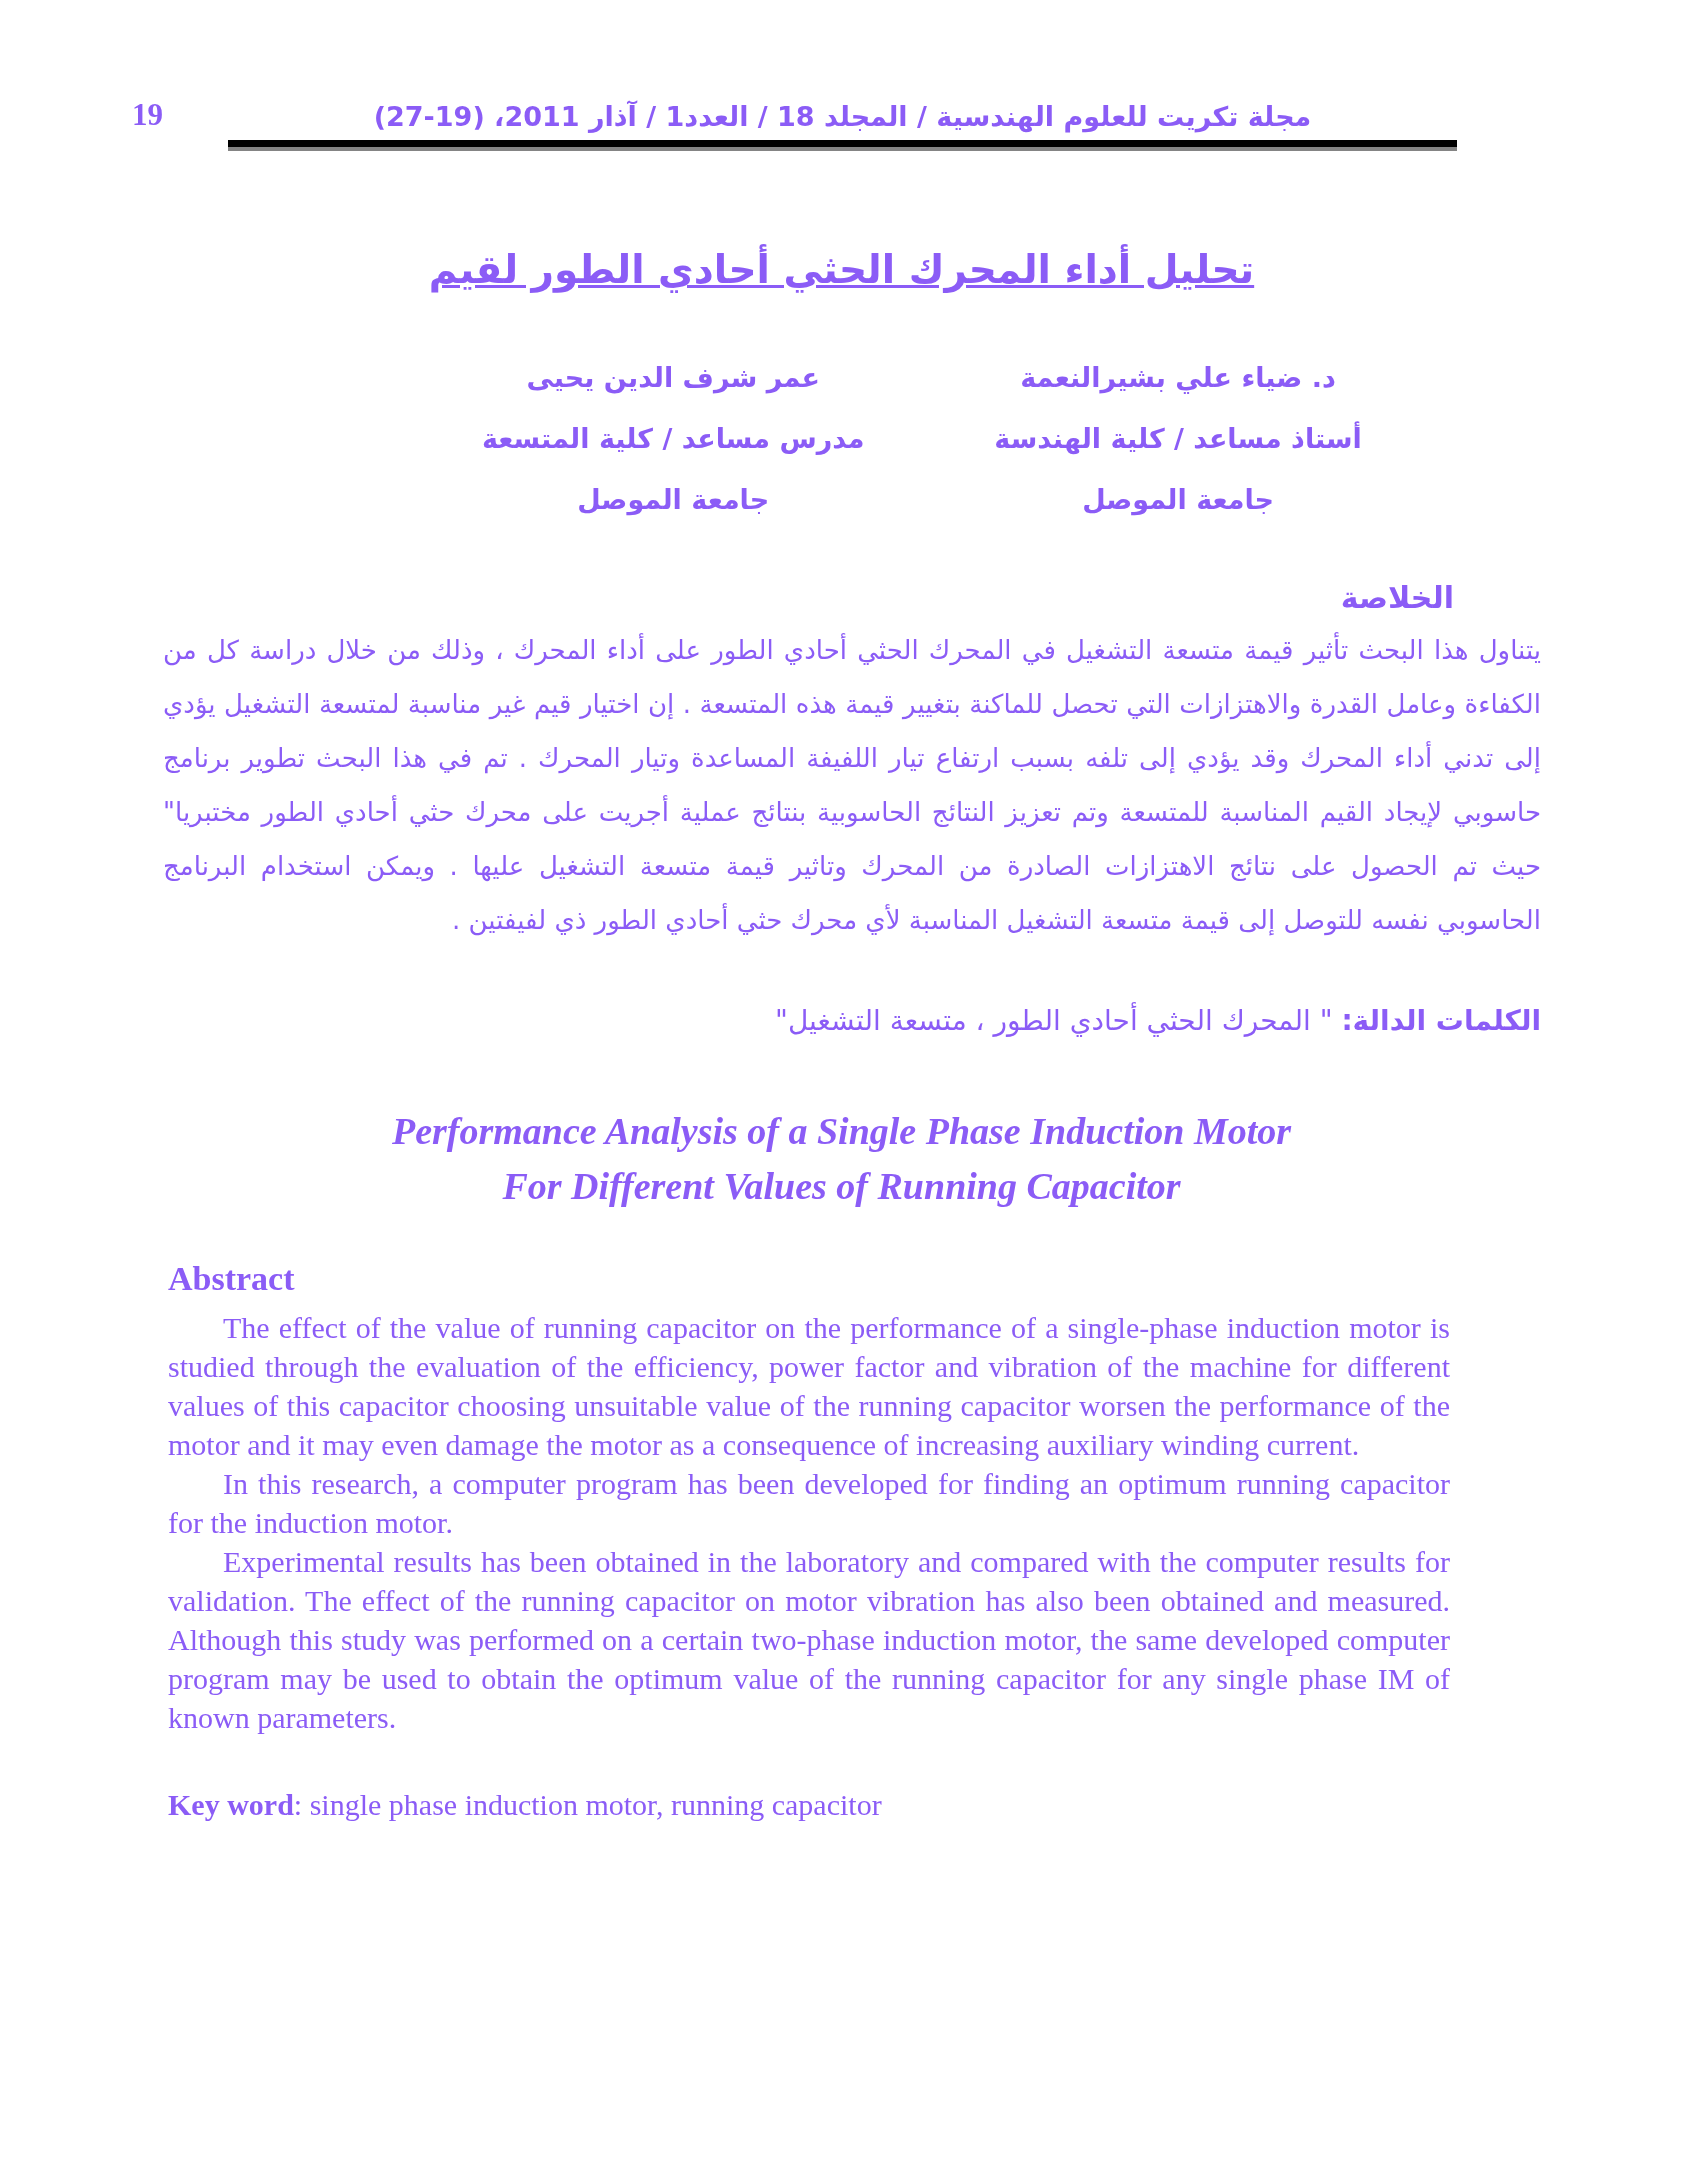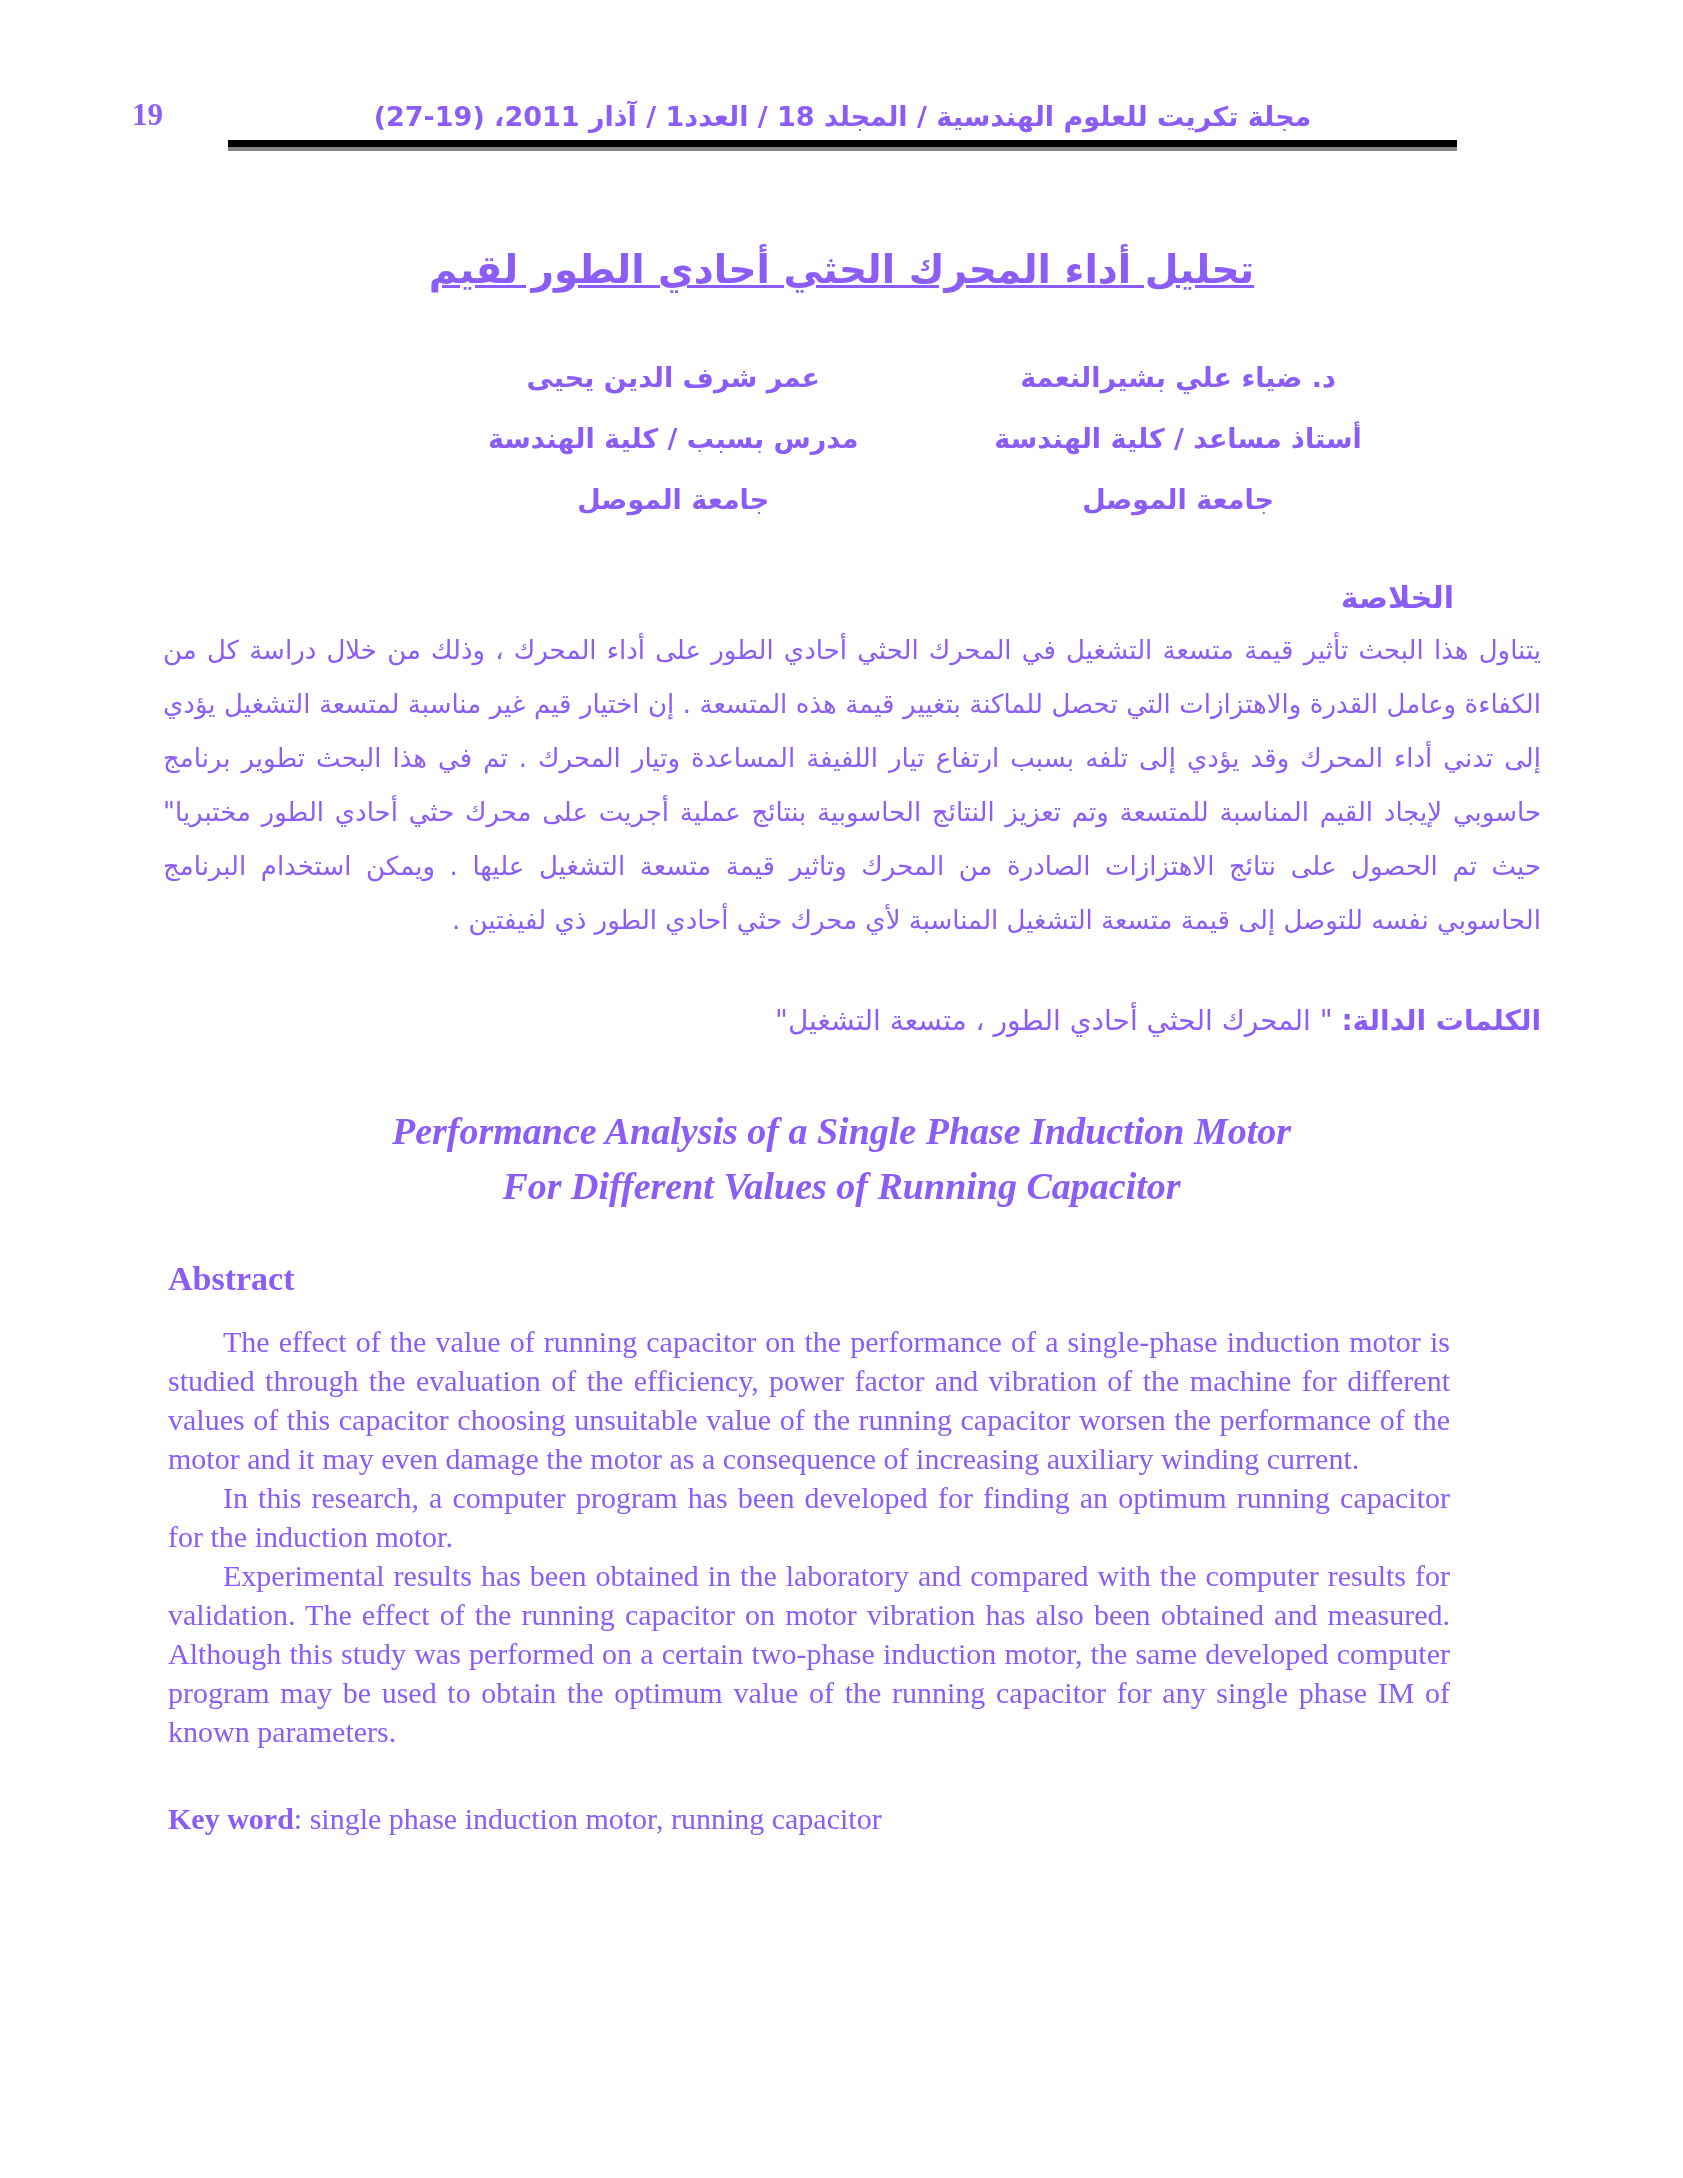--- a/index.html
+++ b/index.html
@@ -97,21 +97,21 @@
   }
   .abstract-en {
     margin: 0 233px 0 168px;
     font-family: "Liberation Serif", serif;
     font-size: 30px;
   }
   .abstract-en-heading {
     font-family: "Liberation Serif", serif;
     font-weight: bold;
     font-size: 34px;
-    margin: 46px 0 24px 0;
+    margin: 46px 0 10px 0;
   }
   .abstract-en p {
     margin: 0;
     text-align: justify;
     text-indent: 55px;
     line-height: 39px;
   }
   .keyword-en { margin-top: 51px; font-size: 30px; }
   .keyword-en .kw-label { font-weight: bold; margin-top: 15px; }
 </style>
@@ -131,21 +131,21 @@
   </div>
 
   <div class="authors">
     <div class="author-col first">
       <div class="a-row">د. ضياء علي بشيرالنعمة</div>
       <div class="a-row">أستاذ مساعد / كلية الهندسة</div>
       <div class="a-row">جامعة الموصل</div>
     </div>
     <div class="author-col">
       <div class="a-row">عمر شرف الدين يحيى</div>
-      <div class="a-row">مدرس بسبب / كلية الهندسة</div>
+      <div class="a-row">مدرس مساعد / كلية المتسعة</div>
       <div class="a-row">جامعة الموصل</div>
     </div>
   </div>
 
   <div class="content-ar">
     <div class="abstract-ar-heading">الخلاصة</div>
     <div class="abstract-ar-text">يتناول هذا البحث تأثير قيمة متسعة التشغيل في المحرك الحثي أحادي الطور على أداء المحرك ، وذلك من خلال دراسة كل من الكفاءة وعامل القدرة والاهتزازات التي تحصل للماكنة بتغيير قيمة هذه المتسعة . إن اختيار قيم غير مناسبة لمتسعة التشغيل يؤدي إلى تدني أداء المحرك وقد يؤدي إلى تلفه بسبب ارتفاع تيار اللفيفة المساعدة وتيار المحرك . تم في هذا البحث تطوير برنامج حاسوبي لإيجاد القيم المناسبة للمتسعة وتم تعزيز النتائج الحاسوبية بنتائج عملية أجريت على محرك حثي أحادي الطور مختبريا" حيث تم الحصول على نتائج الاهتزازات الصادرة من المحرك وتاثير قيمة متسعة التشغيل عليها . ويمكن استخدام البرنامج الحاسوبي نفسه للتوصل إلى قيمة متسعة التشغيل المناسبة لأي محرك حثي أحادي الطور ذي لفيفتين .</div>
     <div class="keywords-ar">
       <span class="kw-label">الكلمات الدالة:</span><span> " المحرك الحثي أحادي الطور ، متسعة التشغيل"</span>
     </div>

